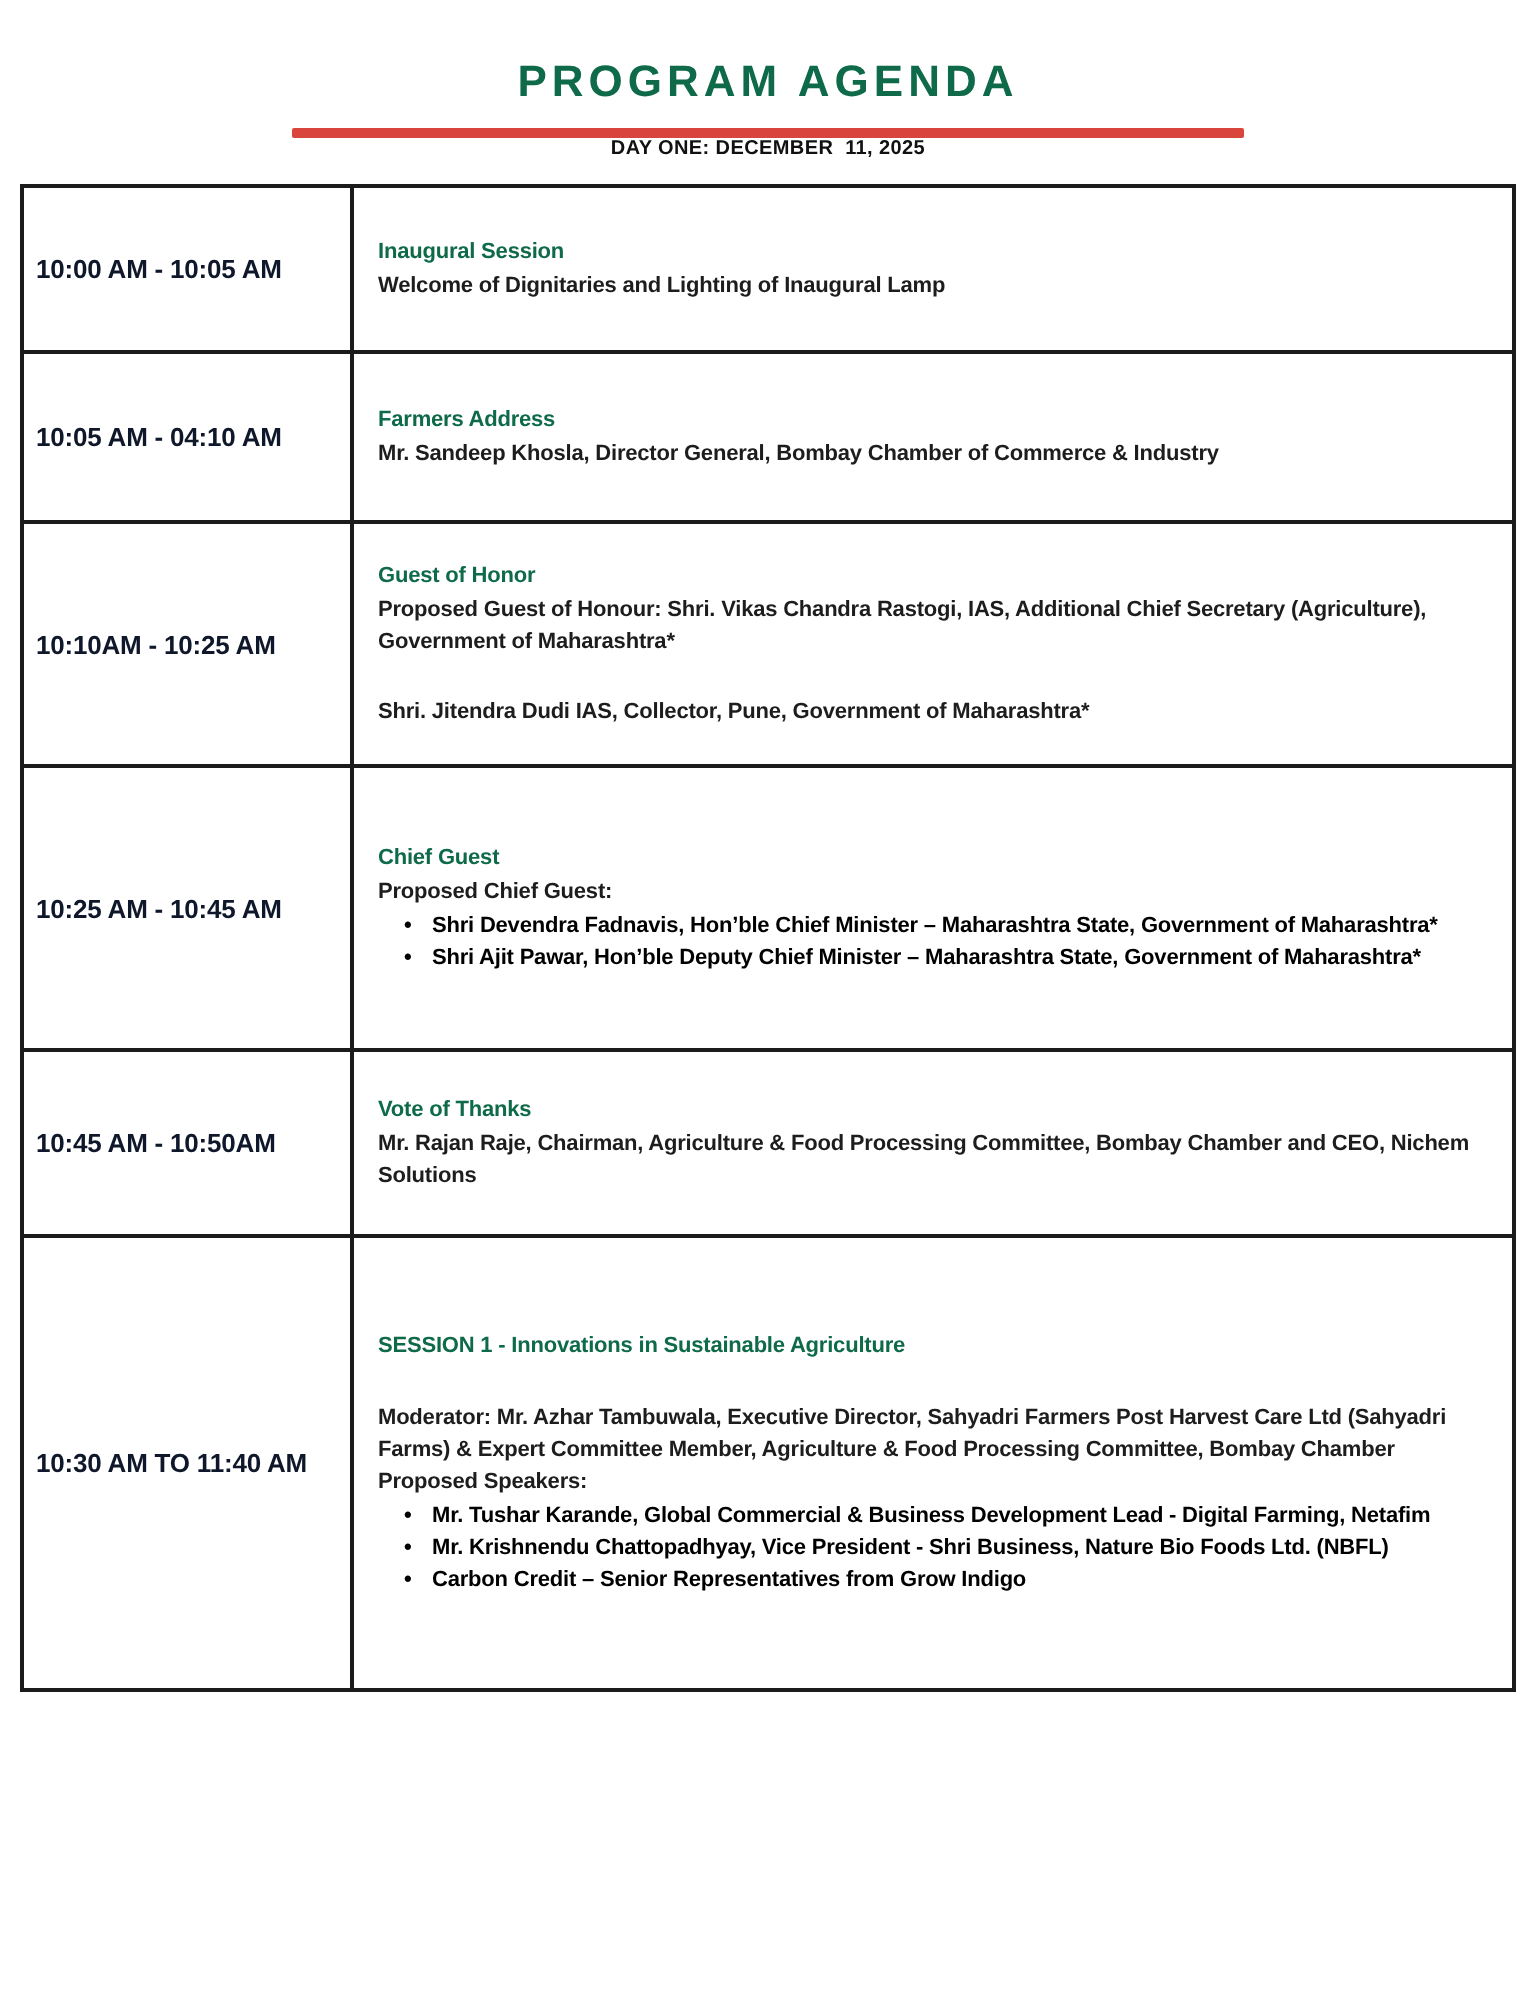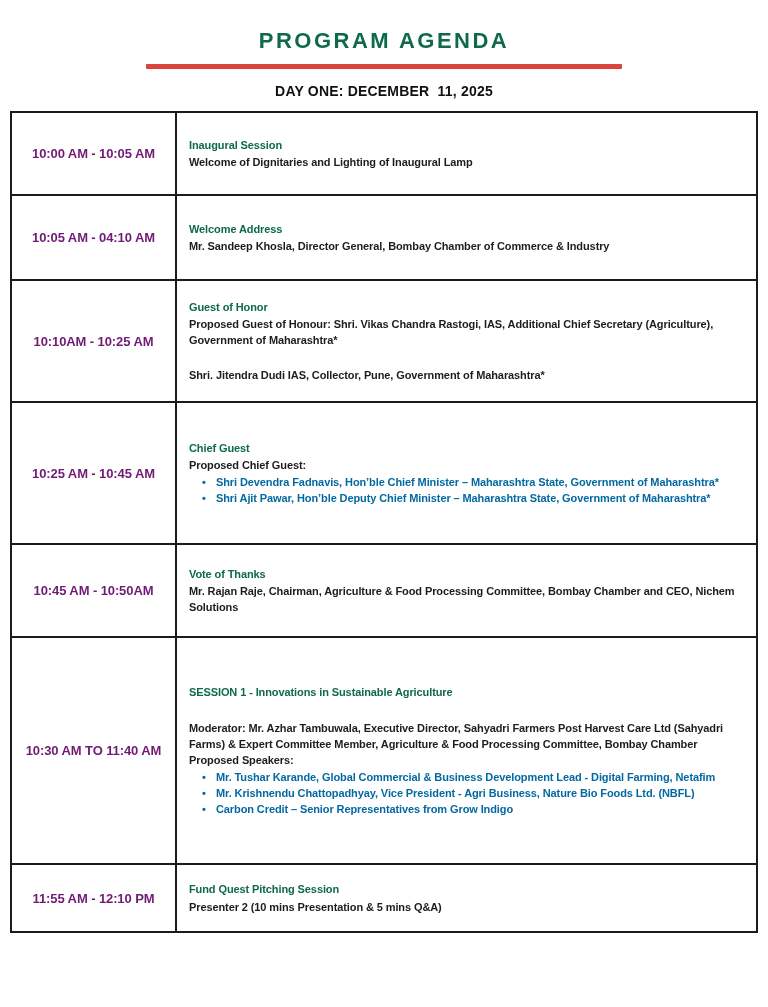--- a/index.html
+++ b/index.html
@@ -23,44 +23,43 @@
   }
   .red-rule {
     width: 476px;
     height: 5px;
     margin: 10px auto 0 auto;
     background: #d9453c;
     border-radius: 1px;
   }
   .day-heading {
     text-align: center;
-    font-size: 14px;
+    font-size: 10px;
     font-weight: 700;
     color: #111111;
-    margin-top: 14px;
     white-space: pre;
     letter-spacing: 0.2px;
   }
 
   table.agenda {
     width: 748px;
     margin: 12px 10px 0 10px;
     border-collapse: collapse;
     table-layout: fixed;
   }
   table.agenda td {
     border: 2px solid #1b1b1b;
     vertical-align: middle;
   }
   td.time-cell {
     width: 165px;
-    text-align: center;
+    text-align: left;
     font-size: 13px;
     font-weight: 700;
-    color: #701a75;
+    color: #0f172a;
     letter-spacing: -0.1px;
     padding: 4px 6px;
   }
   td.content-cell {
     padding: 10px 8px 10px 12px;
     font-size: 11px;
     font-weight: 700;
     letter-spacing: -0.1px;
     line-height: 1.46;
   }
@@ -68,21 +67,21 @@
     color: #0e6a49;
     font-weight: 700;
     margin-bottom: 1px;
   }
   .body-text { color: #1d1d1d; }
   .gap { height: 19px; }
   ul.bullet-list { list-style: none; margin-left: 13px; }
   ul.bullet-list li {
     position: relative;
     padding-left: 14px;
-    color: #0369a1;
+    color: #000000;
   }
   ul.bullet-list li::before {
     content: "\2022";
     position: absolute;
     left: 0;
     top: 0;
   }
 
   
   tbody tr:nth-child(1) td { height: 83px; }
@@ -107,21 +106,21 @@
         <tr>
           <td class="time-cell">10:00 AM - 10:05 AM</td>
           <td class="content-cell">
             <div class="session-title">Inaugural Session</div>
             <div class="body-text">Welcome of Dignitaries and Lighting of Inaugural Lamp</div>
           </td>
         </tr>
         <tr>
           <td class="time-cell">10:05 AM - 04:10 AM</td>
           <td class="content-cell">
-            <div class="session-title">Welcome Address</div>
+            <div class="session-title">Farmers Address</div>
             <div class="body-text">Mr. Sandeep Khosla, Director General, Bombay Chamber of Commerce &amp; Industry</div>
           </td>
         </tr>
         <tr>
           <td class="time-cell">10:10AM - 10:25 AM</td>
           <td class="content-cell">
             <div class="session-title">Guest of Honor</div>
             <div class="body-text">Proposed Guest of Honour: Shri. Vikas Chandra Rastogi, IAS, Additional Chief Secretary (Agriculture), Government of Maharashtra*</div>
             <div class="gap"></div>
             <div class="body-text">Shri. Jitendra Dudi IAS, Collector, Pune, Government of Maharashtra*</div>
@@ -147,27 +146,20 @@
         </tr>
         <tr>
           <td class="time-cell">10:30 AM TO 11:40 AM</td>
           <td class="content-cell">
             <div class="session-title">SESSION 1 - Innovations in Sustainable Agriculture</div>
             <div class="gap"></div>
             <div class="body-text">Moderator: Mr. Azhar Tambuwala, Executive Director, Sahyadri Farmers Post Harvest Care Ltd (Sahyadri Farms) &amp; Expert Committee Member, Agriculture &amp; Food Processing Committee, Bombay Chamber</div>
             <div class="body-text">Proposed Speakers:</div>
             <ul class="bullet-list">
               <li>Mr. Tushar Karande, Global Commercial &amp; Business Development Lead - Digital Farming, Netafim</li>
-              <li>Mr. Krishnendu Chattopadhyay, Vice President - Agri Business, Nature Bio Foods Ltd. (NBFL)</li>
+              <li>Mr. Krishnendu Chattopadhyay, Vice President - Shri Business, Nature Bio Foods Ltd. (NBFL)</li>
               <li>Carbon Credit – Senior Representatives from Grow Indigo</li>
             </ul>
-          </td>
-        </tr>
-        <tr>
-          <td class="time-cell">11:55 AM - 12:10 PM</td>
-          <td class="content-cell">
-            <div class="session-title">Fund Quest Pitching Session</div>
-            <div class="body-text">Presenter 2 (10 mins Presentation &amp; 5 mins Q&amp;A)</div>
           </td>
         </tr>
       </tbody>
   </table>
 </div>
 
 </body></html>

